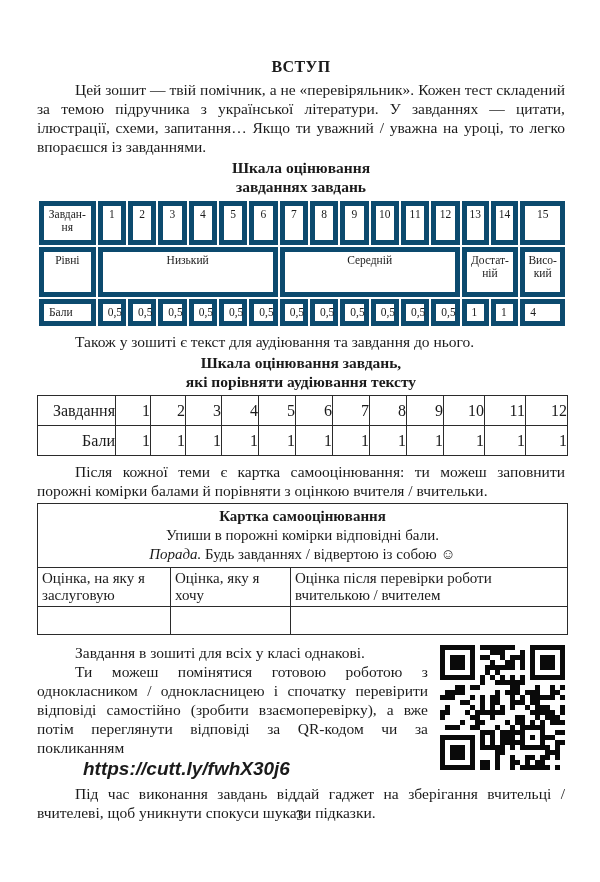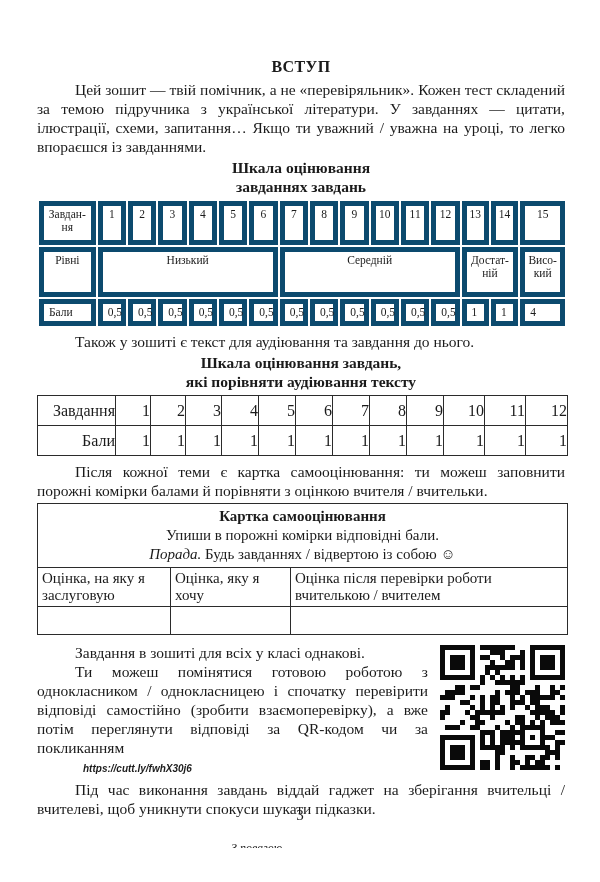--- a/index.html
+++ b/index.html
@@ -45,21 +45,21 @@
   .card-top{text-align:center;padding:3px 4px;line-height:19px;}
   .card-title{font-weight:bold;}
   tr.card-head td{text-align:left;line-height:17px;padding:2px 4px;font-size:15px;}
   tr.card-blank td{height:25px;}
 
   .flow{margin-top:4px;}
   .qr{float:right;width:125px;height:125px;margin:2px 0 4px 12px;}
   .link-line{margin:1px 0 4px 46px;}
   .link-text{
     font-family:"Liberation Sans", sans-serif;
-    font-style:italic;font-weight:600;font-size:10px;color:#1b1b1b;text-decoration:none;
+    font-style:italic;font-weight:600;font-size:19px;color:#1b1b1b;text-decoration:none;
   }
   .signature{clear:right;font-style:italic;font-size:12px;line-height:21px;margin:20px auto 0 auto;width:140px;}
   .sig2{margin-left:44px;}
   .page-number{position:absolute;bottom:24px;left:0;right:0;text-align:center;font-size:15px;}
   .adv-label{font-style:italic;}
 </style>
 </head>
 <body>
 
 <div class="page">

